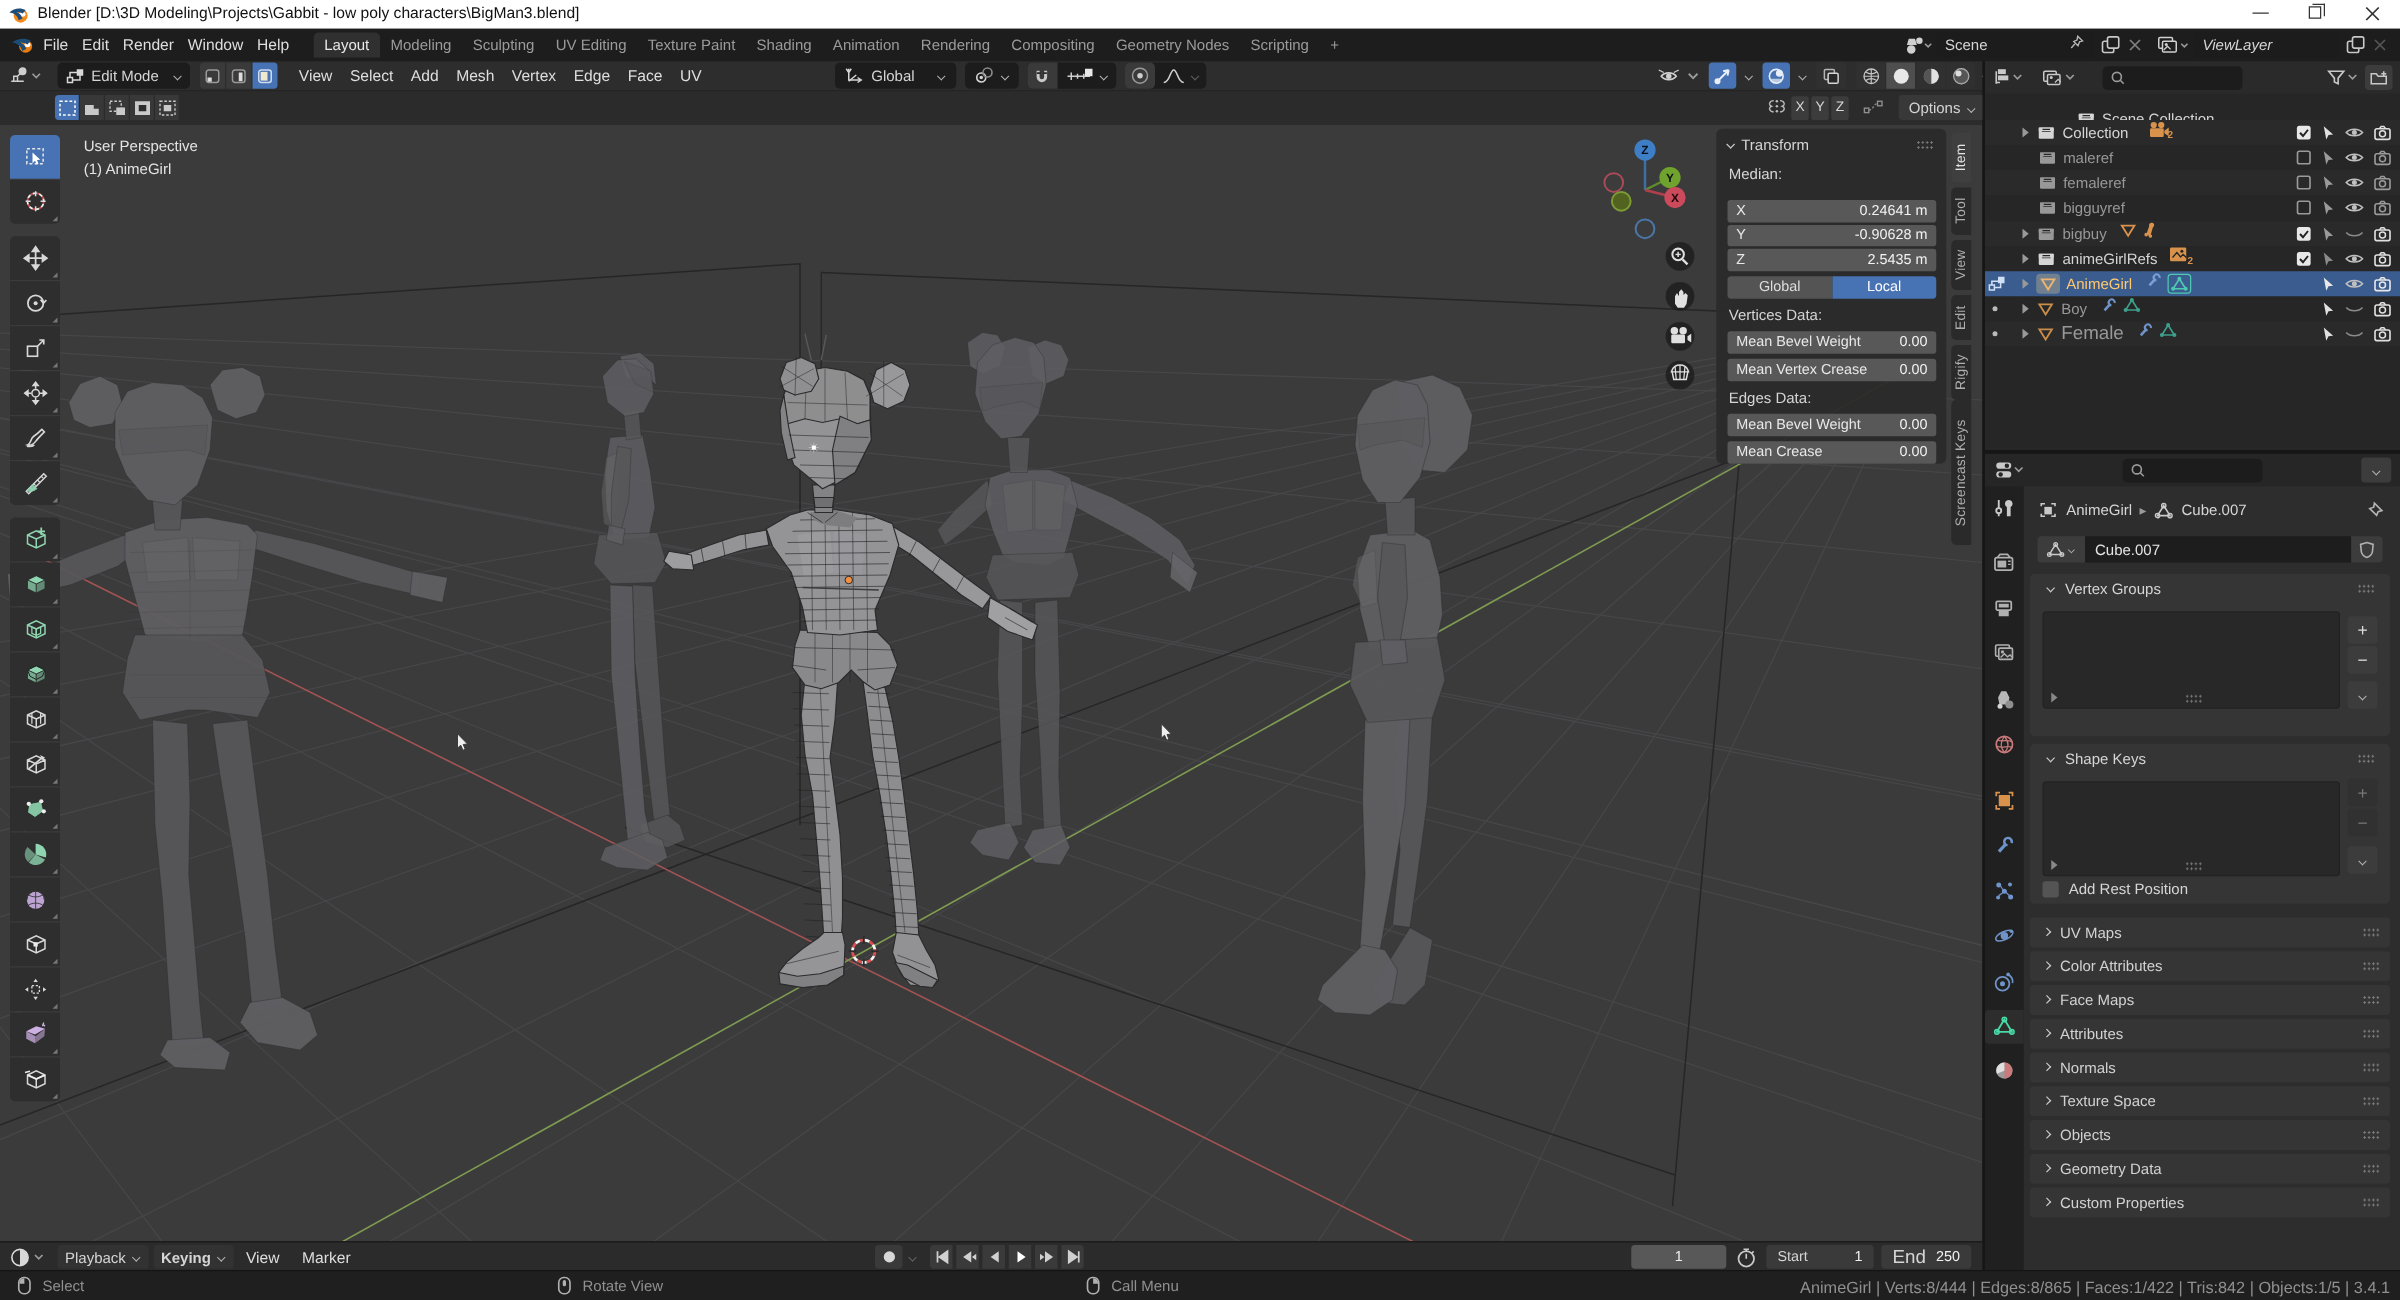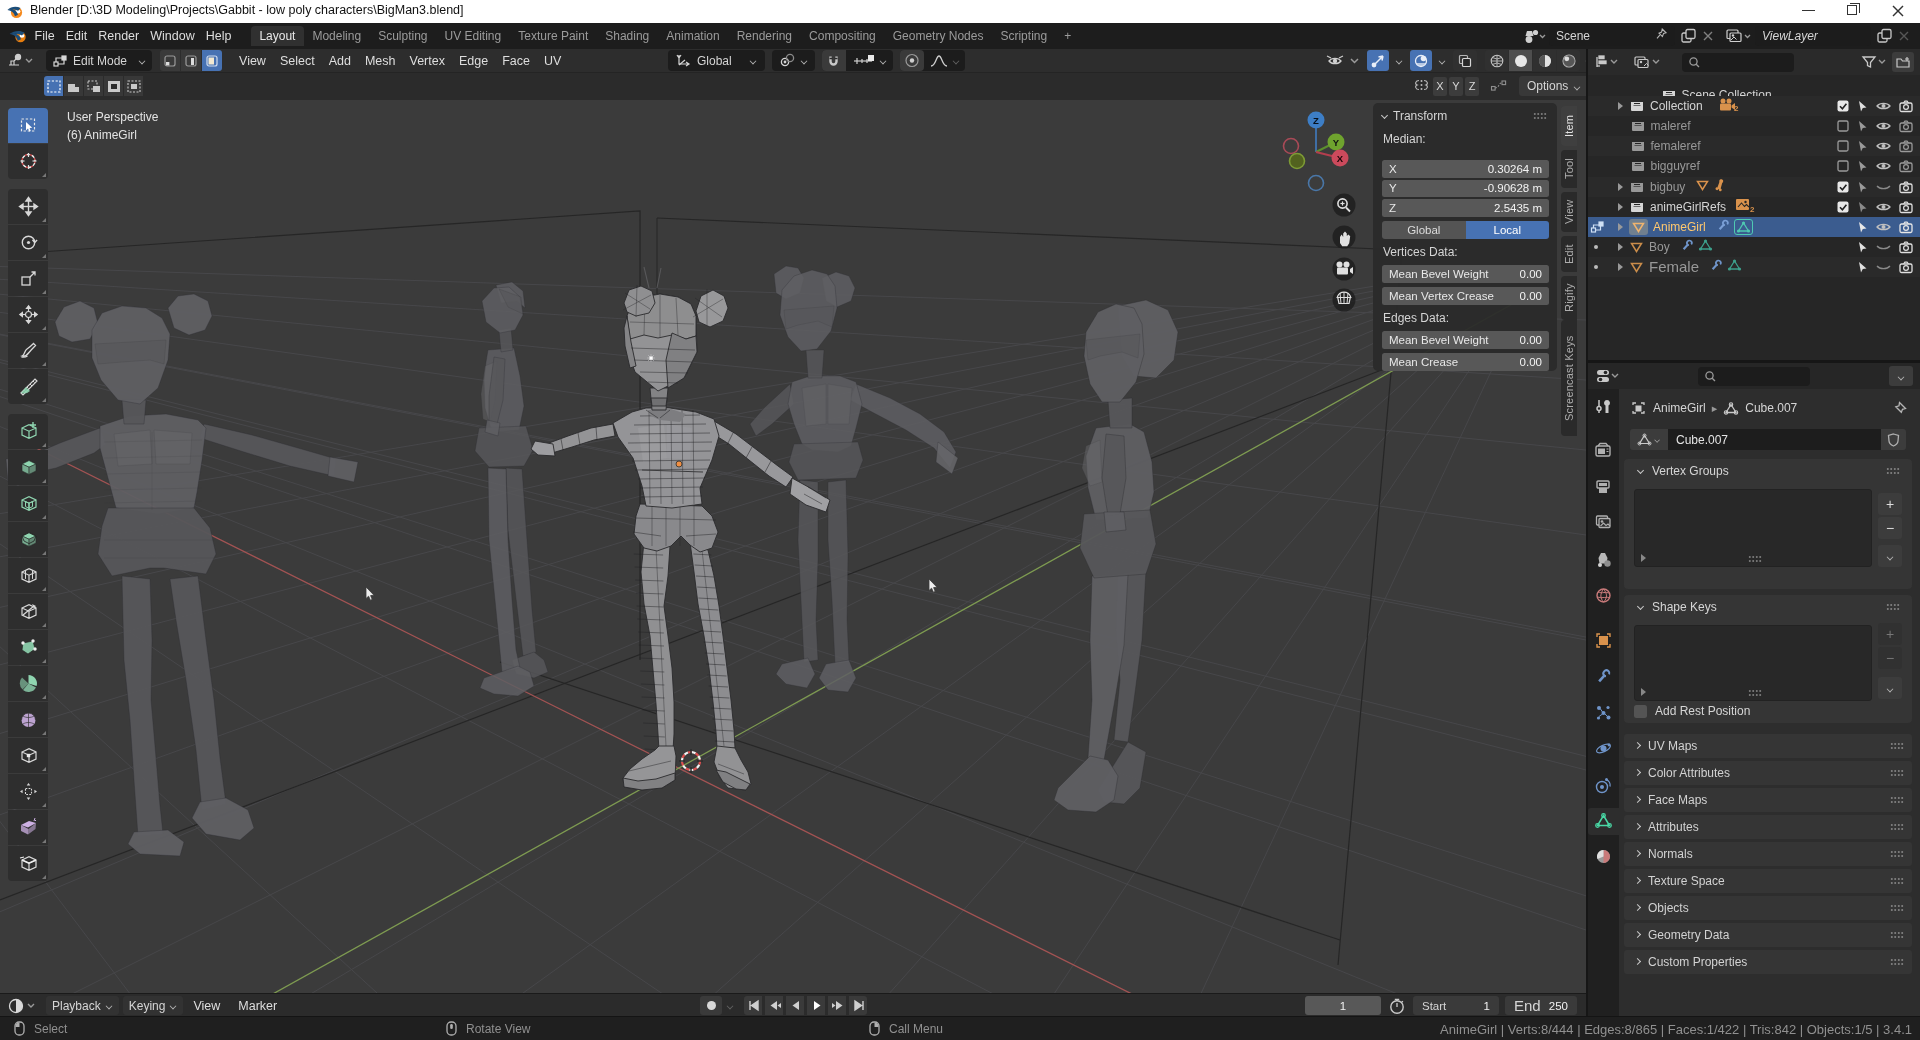--- a/index.html
+++ b/index.html
@@ -617,21 +617,21 @@
           <path d="M1337.5 296.5 a7 7 0 0 1 13 0 l-1.5 7 -10 0 z" fill="none" stroke="#e0e0e0" stroke-width="1.2"></path>
           <line x1="1340" y1="293" x2="1341" y2="303.5" stroke="#e0e0e0" stroke-width="1"></line>
           <line x1="1344" y1="292" x2="1344" y2="303.5" stroke="#e0e0e0" stroke-width="1"></line>
           <line x1="1348" y1="293" x2="1347" y2="303.5" stroke="#e0e0e0" stroke-width="1"></line>
           <line x1="1336.5" y1="297.5" x2="1351.5" y2="297.5" stroke="#e0e0e0" stroke-width="1"></line>
         </g>
       </g>
     </svg>
 </div>
 <div class="abs" style="left:67px;top:110px;color:#e3e3e3;font-size:12px;">User Perspective</div>
-<div class="abs" style="left:67px;top:128px;color:#e3e3e3;font-size:12px;">(6) AnimeGirl</div>
+<div class="abs" style="left:67px;top:128px;color:#e3e3e3;font-size:12px;">(1) AnimeGirl</div>
 <div class="abs" style="left:8px;top:108px;width:40px;">
 <div style="position:absolute;top:0px;left:0;width:40px;height:35px;background:#4772b3;border-radius:4px 4px 0 0;display:flex;align-items:center;justify-content:center;">
       <svg width="21" height="21" viewBox="0 0 21 21" style="">
         <rect x="3.5" y="4" width="13" height="12" fill="none" stroke="#e8e8e8" stroke-width="1.2" stroke-dasharray="2.4 1.8"></rect>
         <path d="M8 7 L8 15.5 10 13.6 11.3 16.6 12.8 15.9 11.6 13 14.2 12.8 z" fill="#fff"></path>
       </svg>
     </div>
 <div style="position:absolute;top:36px;left:0;width:40px;height:35px;background:#2e2e2e;border-radius:0 0 4px 4px;display:flex;align-items:center;justify-content:center;">
       <svg width="21" height="21" viewBox="0 0 21 21" style="">
         <circle cx="10.5" cy="10" r="6.5" fill="none" stroke="#d45252" stroke-width="1.4" stroke-dasharray="3 2.2"></circle>
@@ -819,21 +819,21 @@
 </div>
 <div class="abs" style="left:1373px;top:103px;width:184px;height:268px;background:rgba(42,42,42,0.95);border-radius:5px;">
 <div class="row" style="height:25px;padding:0 8px;">
       <span class="exp expd" style="margin:0 4px 0 0;"></span>
       <span class="txt">Transform</span>
       <span class="grip" style="margin-right:2px;"></span>
     </div>
 <div class="txt" style="margin:4px 0 2px 10px;">Median:</div>
 <div class="row" style="position:absolute;left:9px;top:57px;width:167px;height:17.5px;background:#585858;border-radius:2.5px;padding:0 7px;">
       <span style="color:#e8e8e8;font-size:11.5px;">X</span>
-      <span style="margin-left:auto;color:#f2f2f2;font-size:11.5px;">0.30264 m</span>
+      <span style="margin-left:auto;color:#f2f2f2;font-size:11.5px;">0.24641 m</span>
     </div>
 <div class="row" style="position:absolute;left:9px;top:76.5px;width:167px;height:17.5px;background:#585858;border-radius:2.5px;padding:0 7px;">
       <span style="color:#e8e8e8;font-size:11.5px;">Y</span>
       <span style="margin-left:auto;color:#f2f2f2;font-size:11.5px;">-0.90628 m</span>
     </div>
 <div class="row" style="position:absolute;left:9px;top:96px;width:167px;height:17.5px;background:#585858;border-radius:2.5px;padding:0 7px;">
       <span style="color:#e8e8e8;font-size:11.5px;">Z</span>
       <span style="margin-left:auto;color:#f2f2f2;font-size:11.5px;">2.5435 m</span>
     </div>
 <div class="row" style="position:absolute;left:9px;top:118px;width:167px;height:18px;">
@@ -1480,21 +1480,21 @@
 <svg width="34" height="18" viewBox="0 0 34 18" style="">
         <circle cx="9" cy="9" r="6.5" fill="#d8d8d8"></circle>
         <path d="M9 2.5 a6.5 6.5 0 0 0 0 13 z" fill="#2b2b2b"></path>
         <circle cx="9" cy="9" r="6.5" fill="none" stroke="#d8d8d8" stroke-width="1.3"></circle>
         <path d="M21 7 l3 3 3 -3" stroke="#9a9a9a" stroke-width="1.4" fill="none"></path>
       </svg>
 <div class="row" style="height:19px;background:#323232;border-radius:3px;padding:0 6px;gap:5px;margin-left:3px;">
         <span class="txt">Playback</span>
         <span class="chev"></span>
       </div>
-<div class="row" style="height:19px;background:#323232;border-radius:3px;padding:0 6px;gap:5px;margin-left:2px;">
+<div class="row" style="height:19px;background:#323232;border-radius:3px;padding:0 6px;gap:5px;margin-left:2px;font-weight:bold;">
         <span class="txt">Keying</span>
         <span class="chev"></span>
       </div>
 <div class="menu" style="padding:0 8px;">View</div>
 <div class="menu" style="padding:0 8px;">Marker</div>
 </div>
 <div class="abs row" style="left:700px;top:2px;height:19px;gap:2px;">
 <div style="width:22px;height:19px;background:#3a3a3a;border-radius:3px;display:flex;align-items:center;justify-content:center;">
         <div style="width:9px;height:9px;border-radius:50%;background:#d8d8d8;"></div>
       </div>

